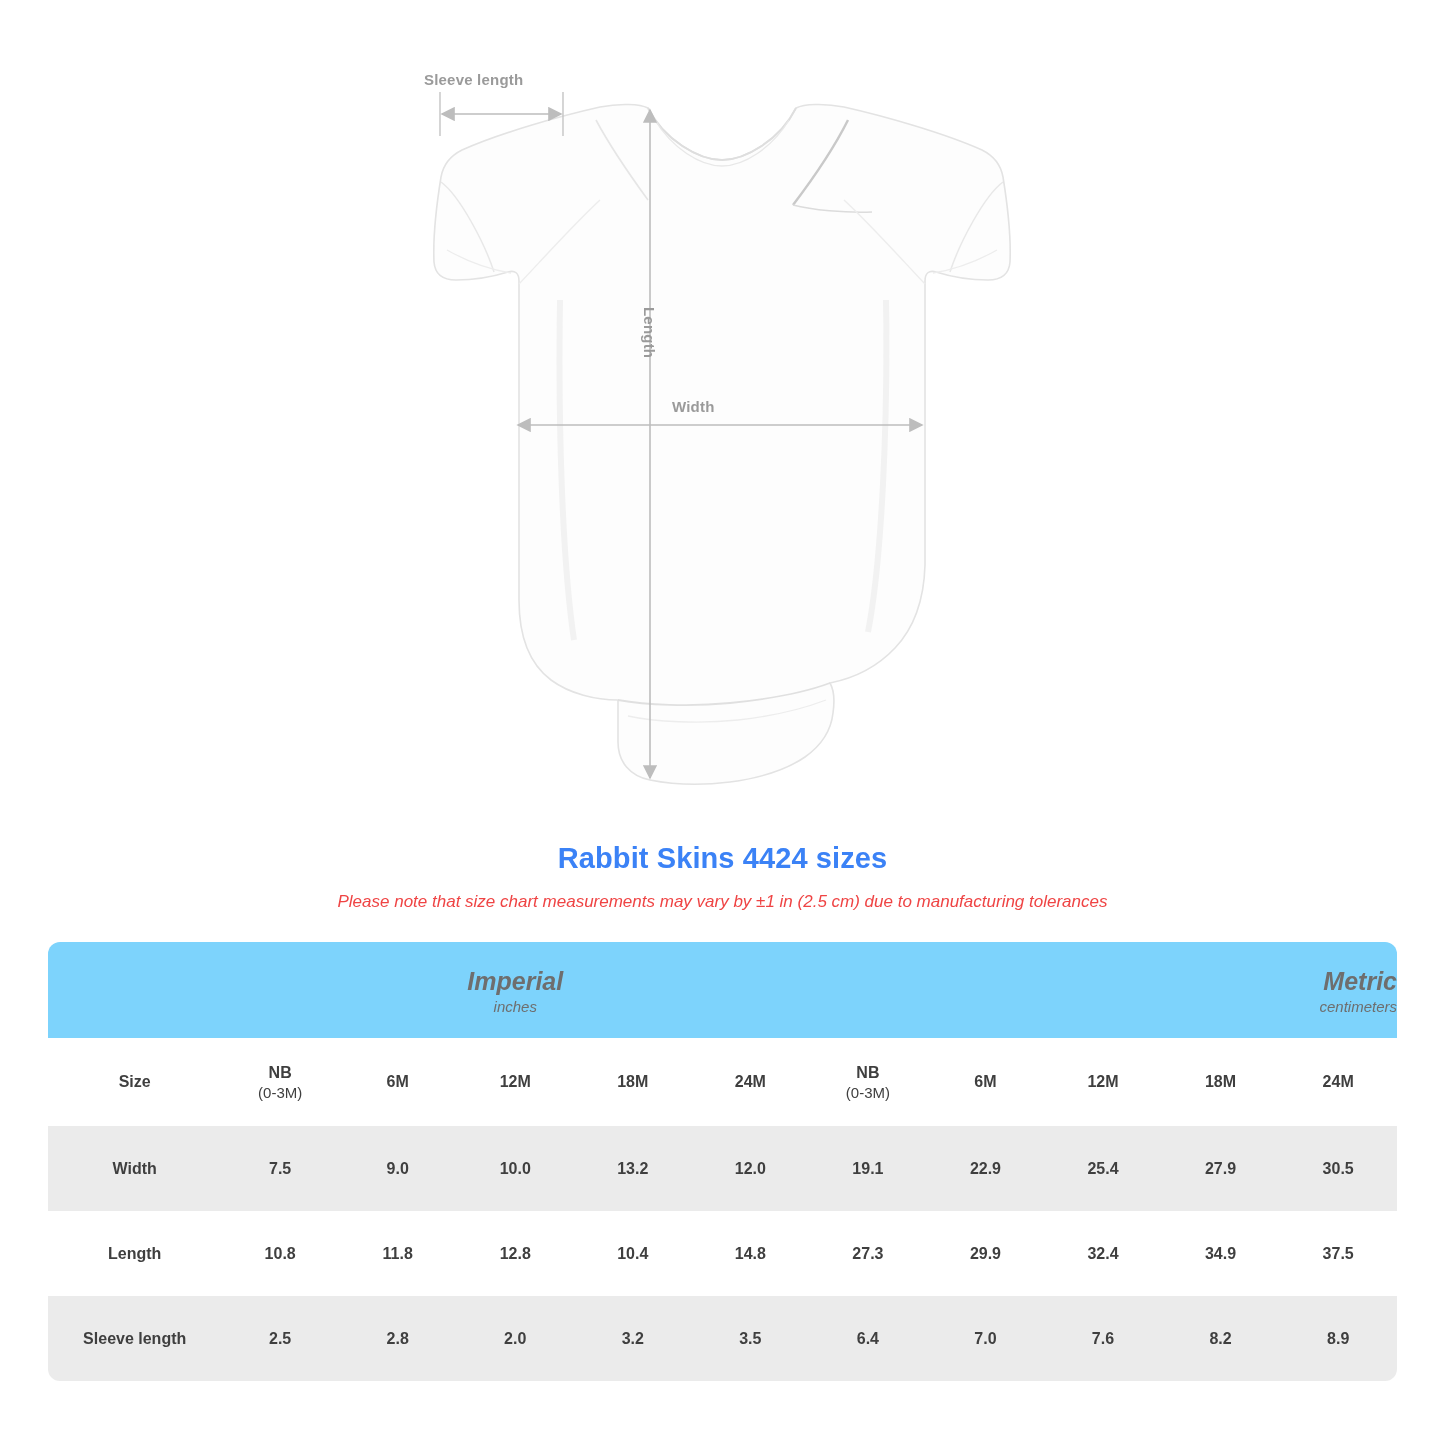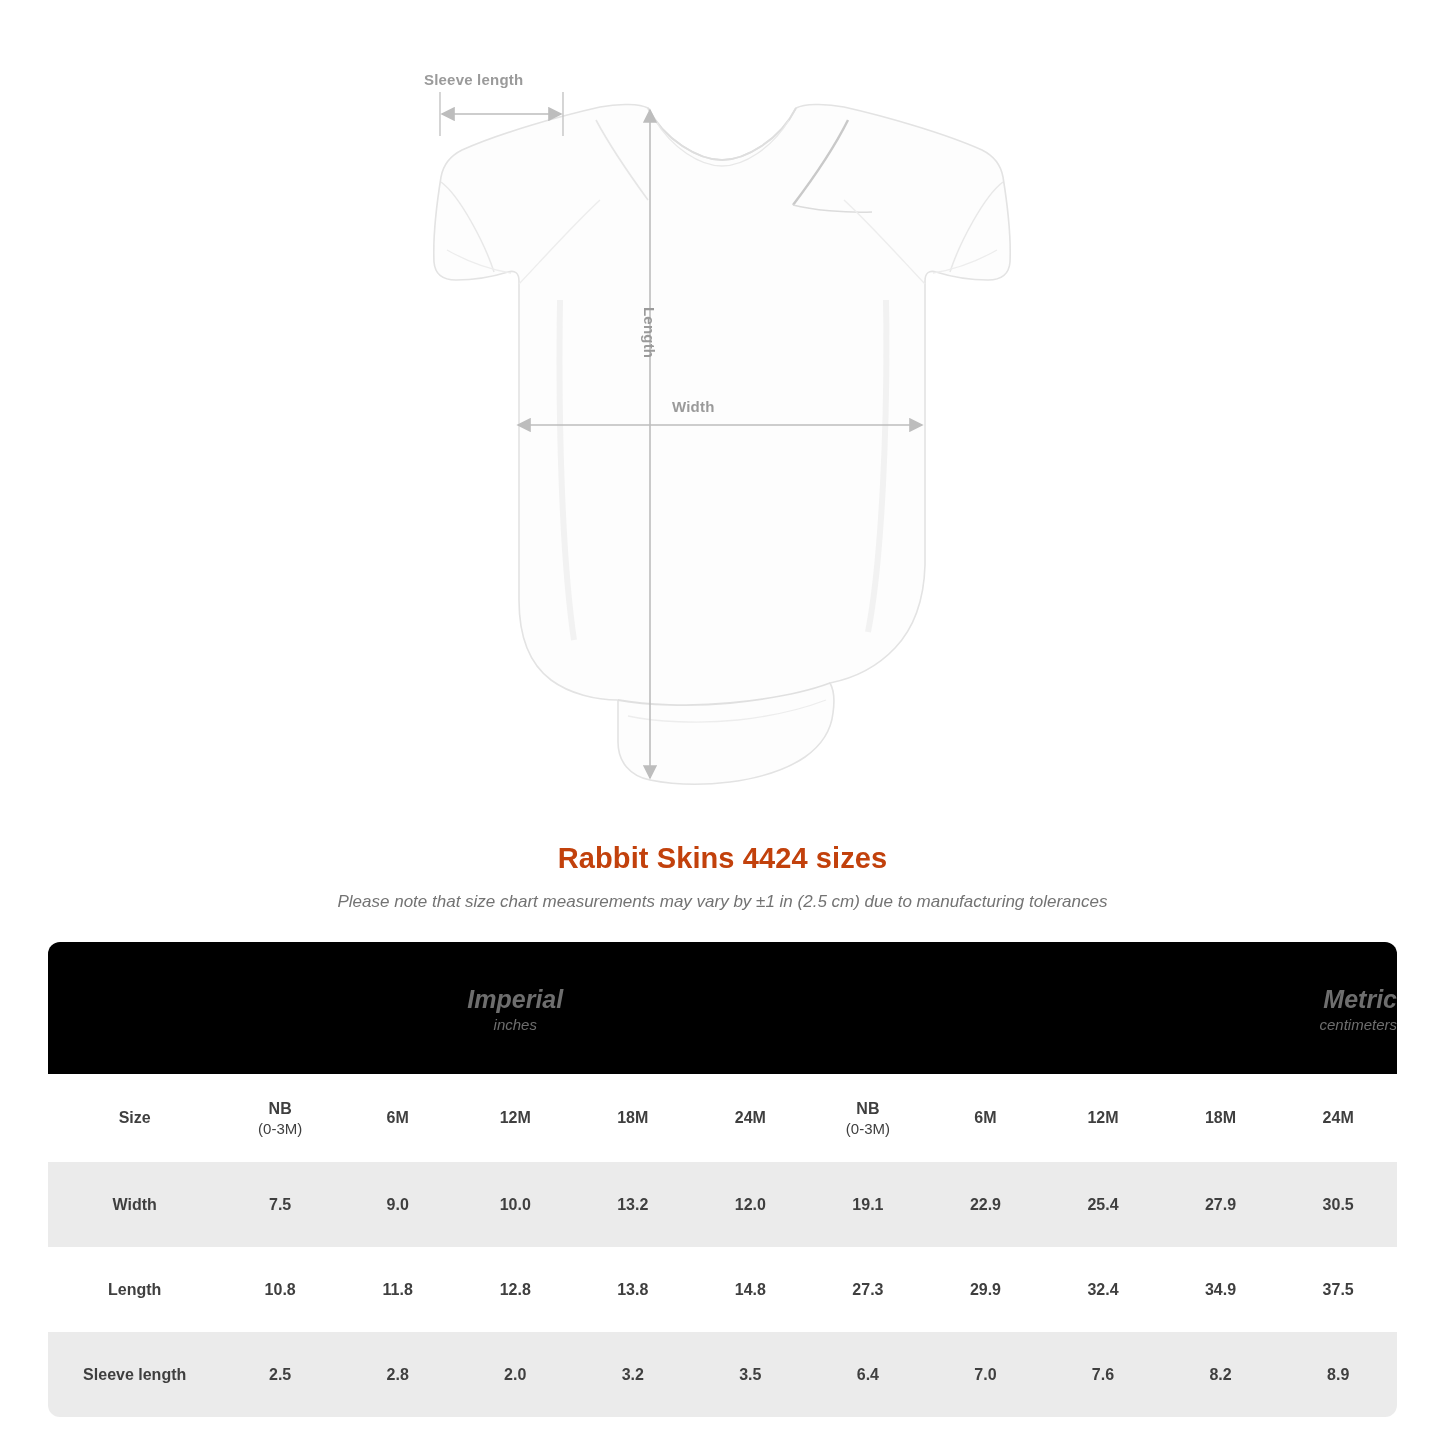--- a/index.html
+++ b/index.html
@@ -49,28 +49,28 @@
   }
 
   
   .title-block {
     text-align: center;
     margin-top: 22px;
   }
   .chart-title {
     font-size: 29px;
     font-weight: bold;
-    color: #c2410c;
+    color: #3b82f6;
     margin: 0;
     letter-spacing: 0.1px;
   }
   .chart-note {
     font-size: 17px;
     font-style: italic;
-    color: #737373;
+    color: #ef4444;
     margin: 17px 0 0 0;
   }
 
   
   .table-wrap {
     margin: 30px 48px 0 48px;
   }
   table.size-table {
     border-collapse: collapse;
     width: 1349px;
@@ -79,22 +79,22 @@
   table.size-table td, table.size-table th {
     text-align: center;
     vertical-align: middle;
     font-weight: bold;
     font-size: 16px;
     color: #3f3f3f;
     border: none;
   }
   
   .unit-row td {
-    background: #000000;
-    height: 132px;
+    background: #7dd3fc;
+    height: 96px;
     padding: 0;
   }
   .unit-row td:first-child {
     border-top-left-radius: 12px;
   }
   .unit-row td:last-child {
     border-top-right-radius: 12px;
     text-align: right;
   }
   .unit-name {
@@ -290,21 +290,21 @@
             <td>22.9</td>
             <td>25.4</td>
             <td>27.9</td>
             <td>30.5</td>
           </tr>
           <tr class="data-row plain">
             <td class="row-label">Length</td>
             <td>10.8</td>
             <td>11.8</td>
             <td>12.8</td>
-            <td>13.8</td>
+            <td>10.4</td>
             <td>14.8</td>
             <td>27.3</td>
             <td>29.9</td>
             <td>32.4</td>
             <td>34.9</td>
             <td>37.5</td>
           </tr>
           <tr class="data-row shaded">
             <td class="row-label">Sleeve length</td>
             <td>2.5</td>

